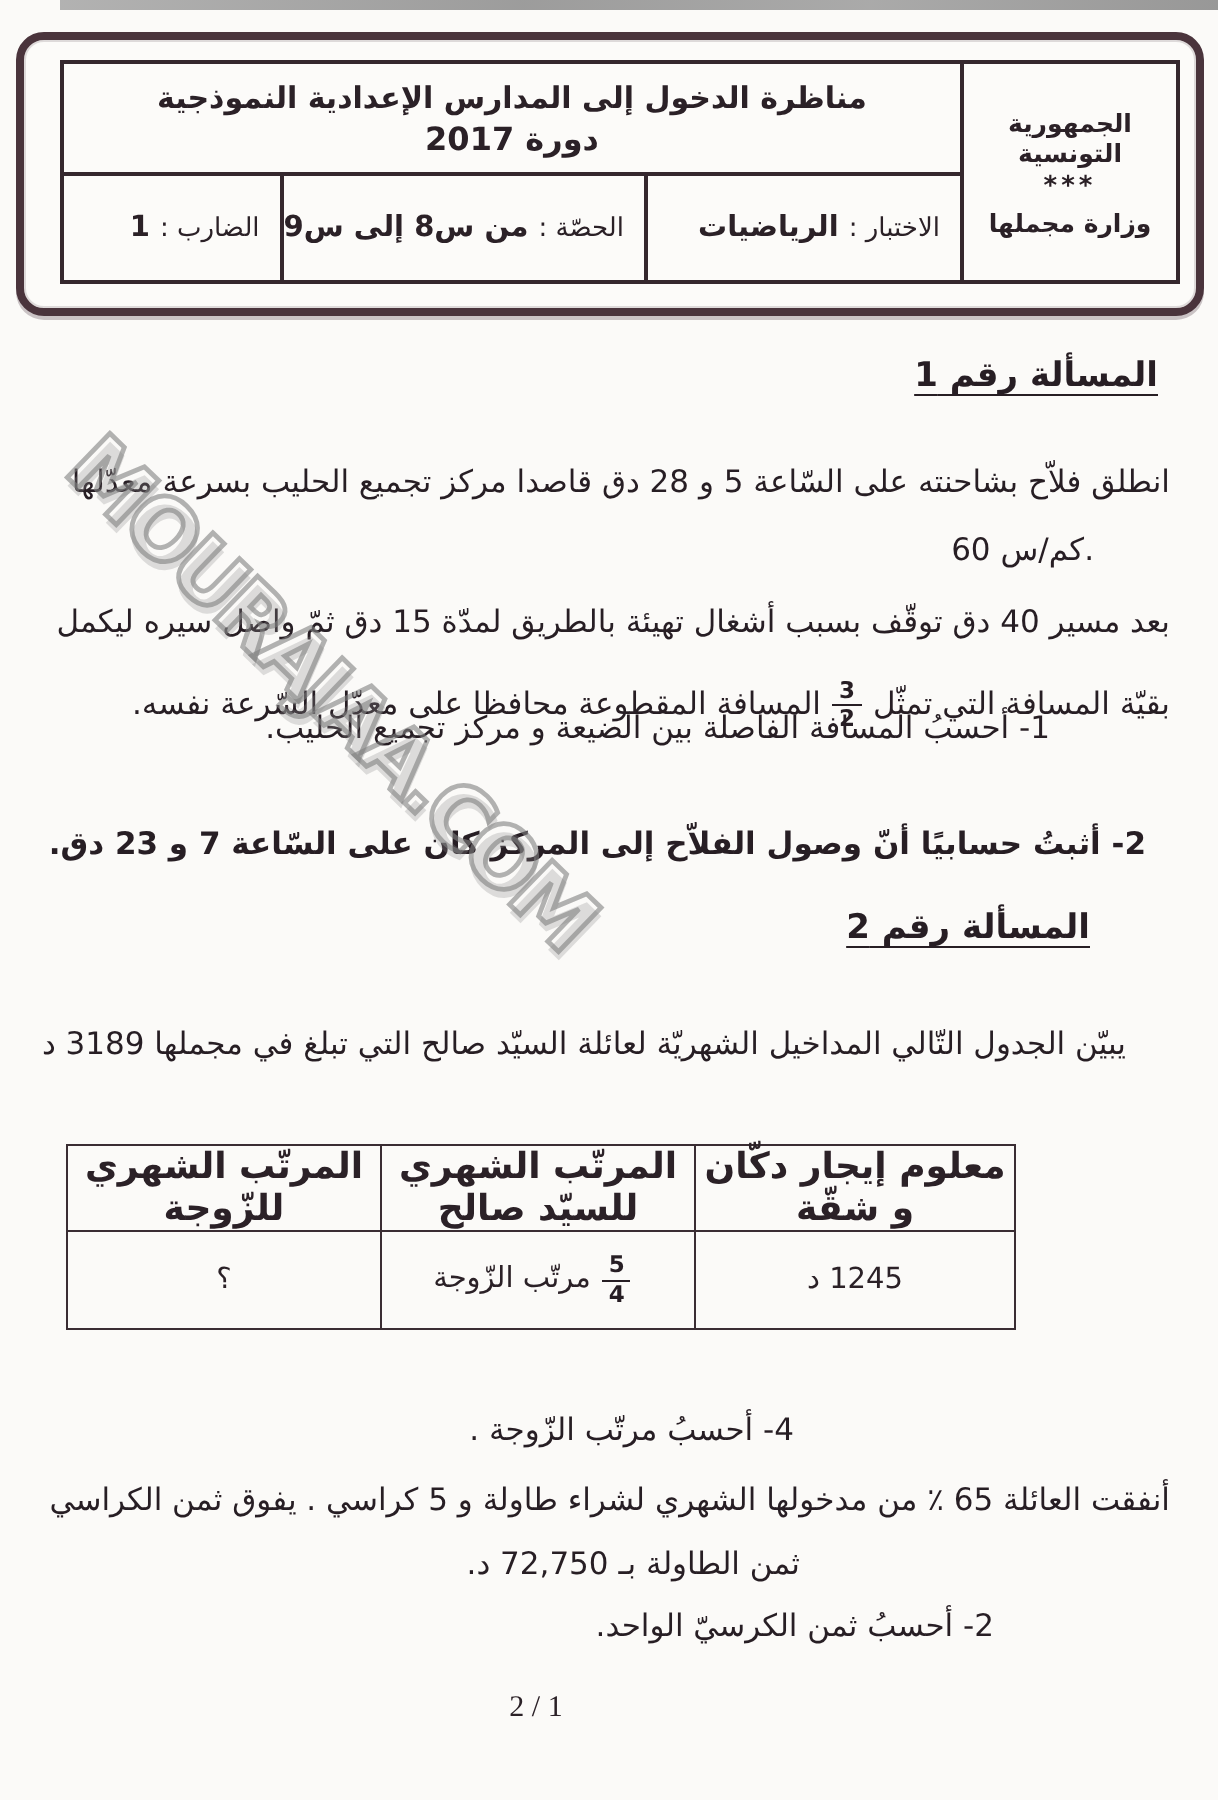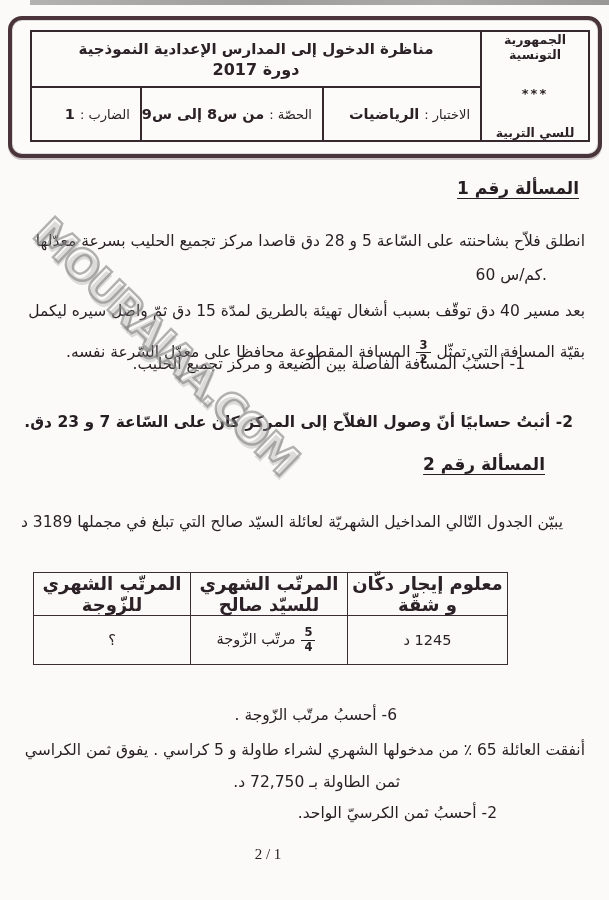--- a/index.html
+++ b/index.html
@@ -31,22 +31,22 @@
     box-shadow:0 2px 0 rgba(90,70,80,.3), inset 0 0 0 1px rgba(90,70,80,.18);
     background:#fcfbf9;
   }
   .header-table{
     position:absolute;left:18px;right:8px;top:10px;bottom:12px;
     display:flex;direction:rtl;
     border:2px solid #35282e;
   }
   .hdr-right{
     width:106px;flex:0 0 106px;border-left:2px solid #35282e;
-    display:flex;flex-direction:column;justify-content:space-between;align-items:center;
-    gap:18px;font-weight:700;font-size:12.5px;text-align:center;
+    display:flex;flex-direction:column;justify-content:center;align-items:center;
+    gap:5px;font-weight:700;font-size:12.5px;text-align:center;
   }
   .hdr-right .stars{font-size:13px;letter-spacing:2px;line-height:10px;}
   .hdr-main{flex:1;display:flex;flex-direction:column;}
   .hdr-title-cell{
     height:54px;flex:0 0 54px;border-bottom:2px solid #35282e;
     display:flex;flex-direction:column;justify-content:center;align-items:center;
   }
   .exam-title{font-weight:700;font-size:15px;}
   .exam-session{font-size:16px;margin-top:2px;font-weight:700;}
   .hdr-cells{flex:1;display:flex;direction:rtl;}
@@ -113,21 +113,21 @@
 
   <div class="scan-band"></div>
 
   <div class="watermark">MOURAJAA.COM</div>
 
   <div class="header-box">
     <div class="header-table">
       <div class="hdr-right">
         <div>الجمهورية التونسية</div>
         <div class="stars">***</div>
-        <div>للسي التربية</div>
+        <div>وزارة مجملها</div>
       </div>
       <div class="hdr-main">
         <div class="hdr-title-cell">
           <div class="exam-title">مناظرة الدخول إلى المدارس الإعدادية النموذجية</div>
           <div class="exam-session"><span>دورة</span> <span>2017</span></div>
         </div>
         <div class="hdr-cells">
           <div class="hcell c1">
             <span>الاختبار :</span>
             <b>الرياضيات</b>
@@ -177,20 +177,20 @@
       <td class="vl">1245 د</td>
       <td class="vl"><span class="frac">
               <span class="num">5</span>
               <span class="den">4</span>
             </span><span>مرتّب الزّوجة</span></td>
       <td class="vl">؟</td>
     </tr>
   </tbody>
     </table>
 
-  <div class="l q1p2">6- أحسبُ مرتّب الزّوجة .</div>
+  <div class="l q1p2">4- أحسبُ مرتّب الزّوجة .</div>
   <div class="l spend1">أنفقت العائلة 65 ٪ من مدخولها الشهري لشراء طاولة و 5 كراسي . يفوق ثمن الكراسي</div>
   <div class="l spend2">ثمن الطاولة بـ 72,750 د.</div>
   <div class="l q2p2">2- أحسبُ ثمن الكرسيّ الواحد.</div>
 
   <div class="pagenum">2 / 1</div>
 
 </div>
 
 </body></html>

